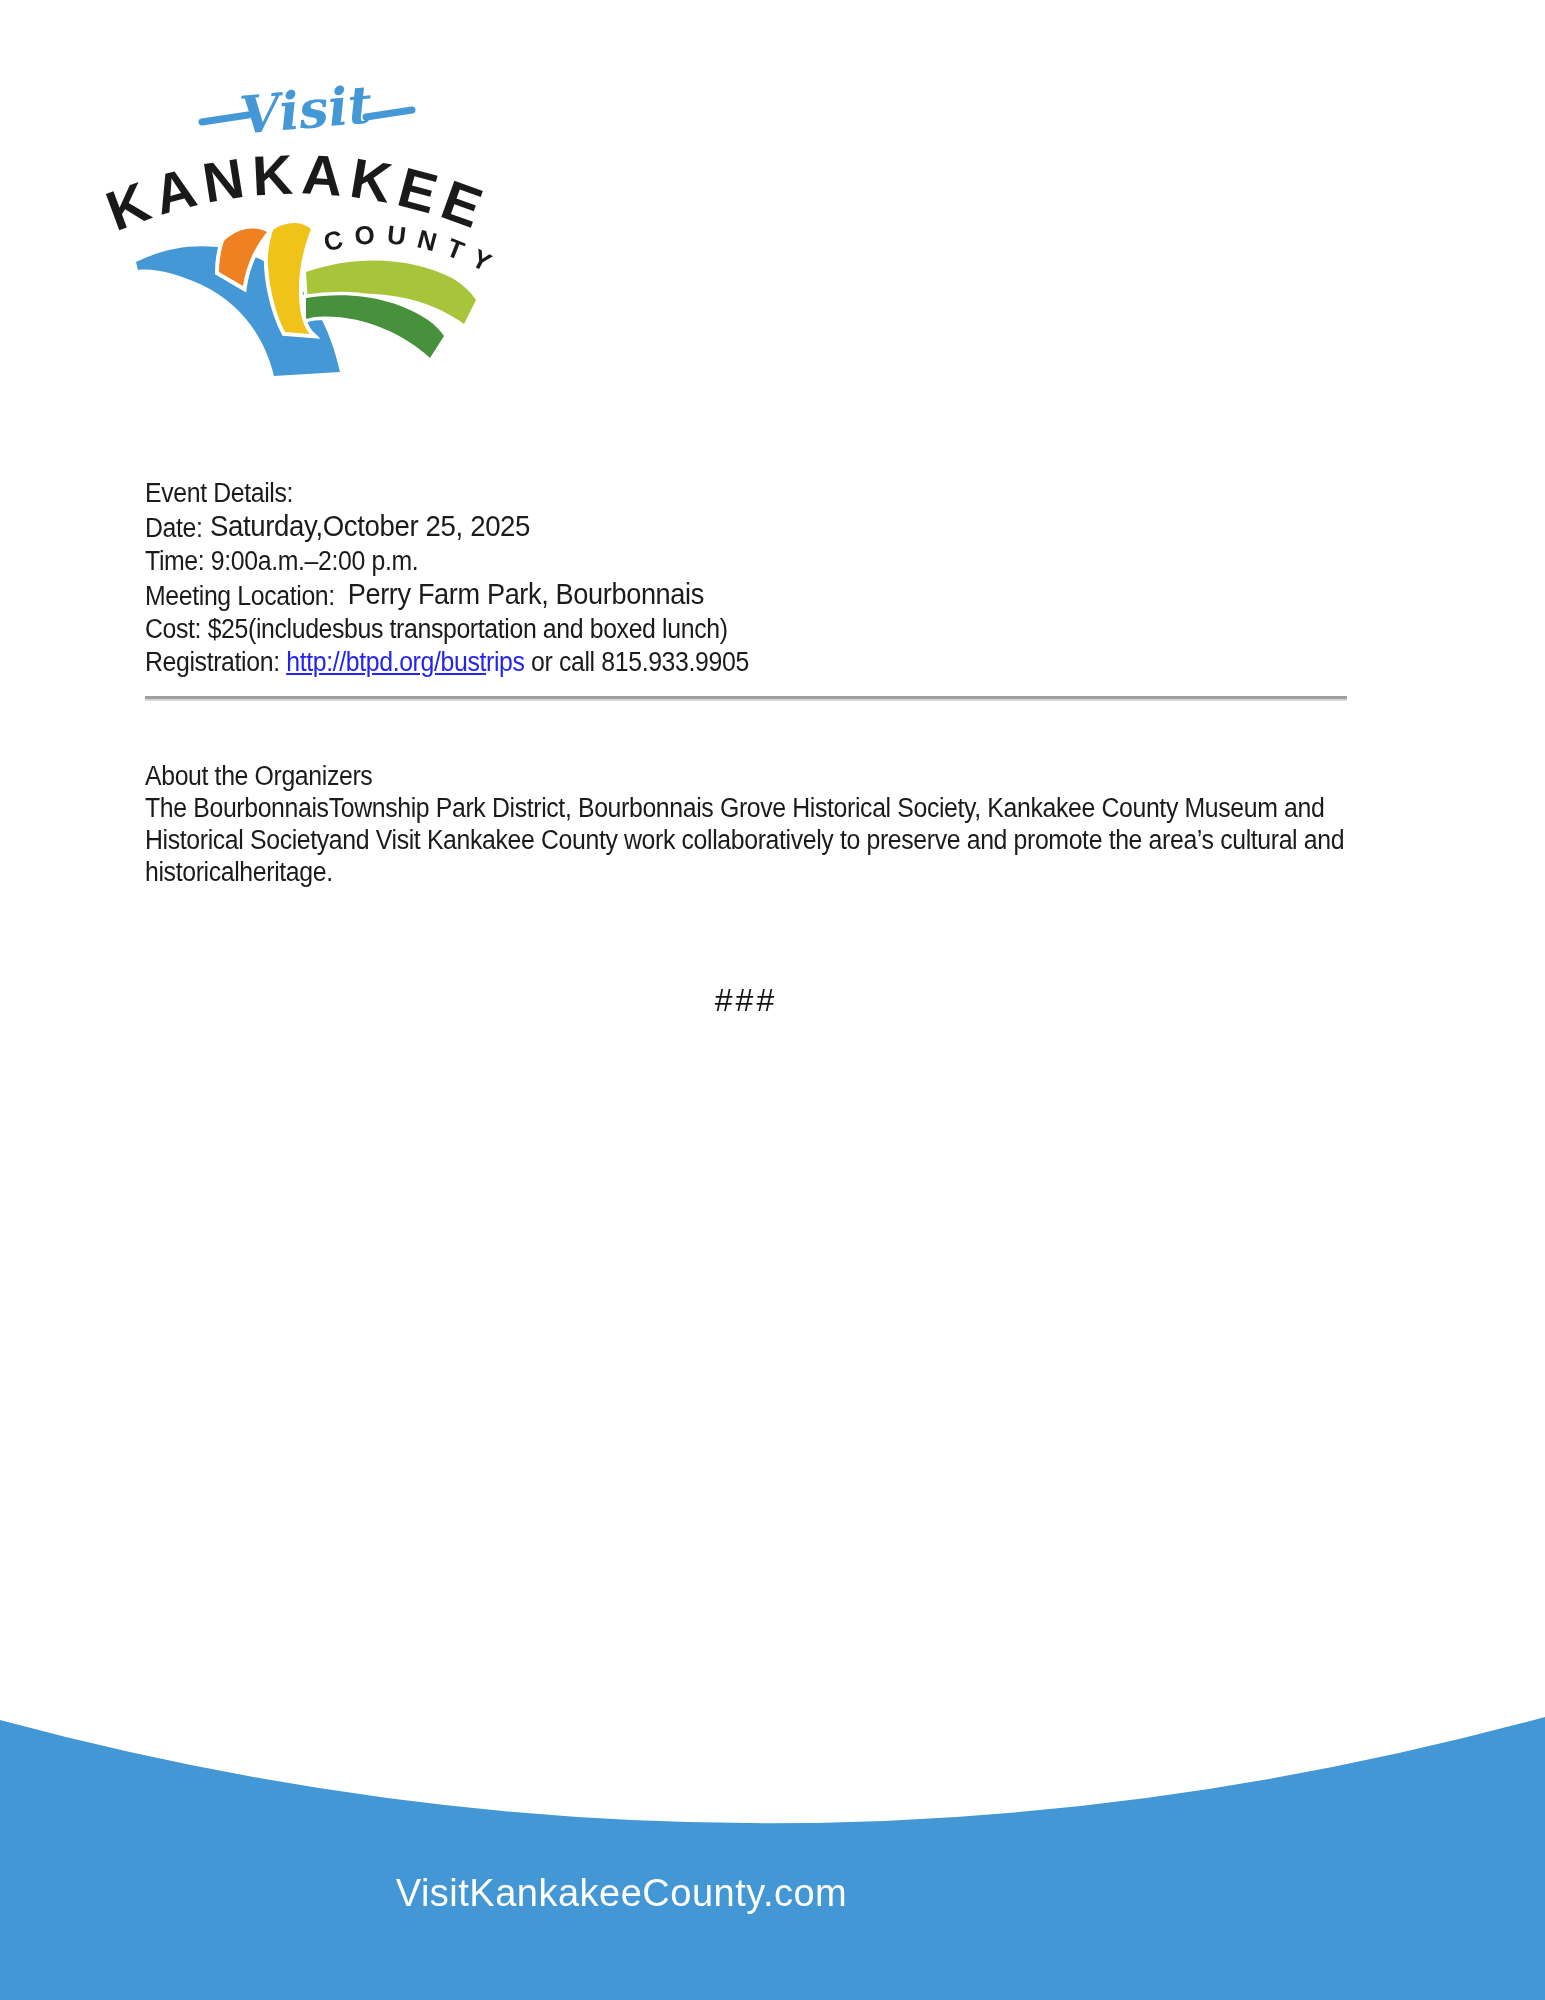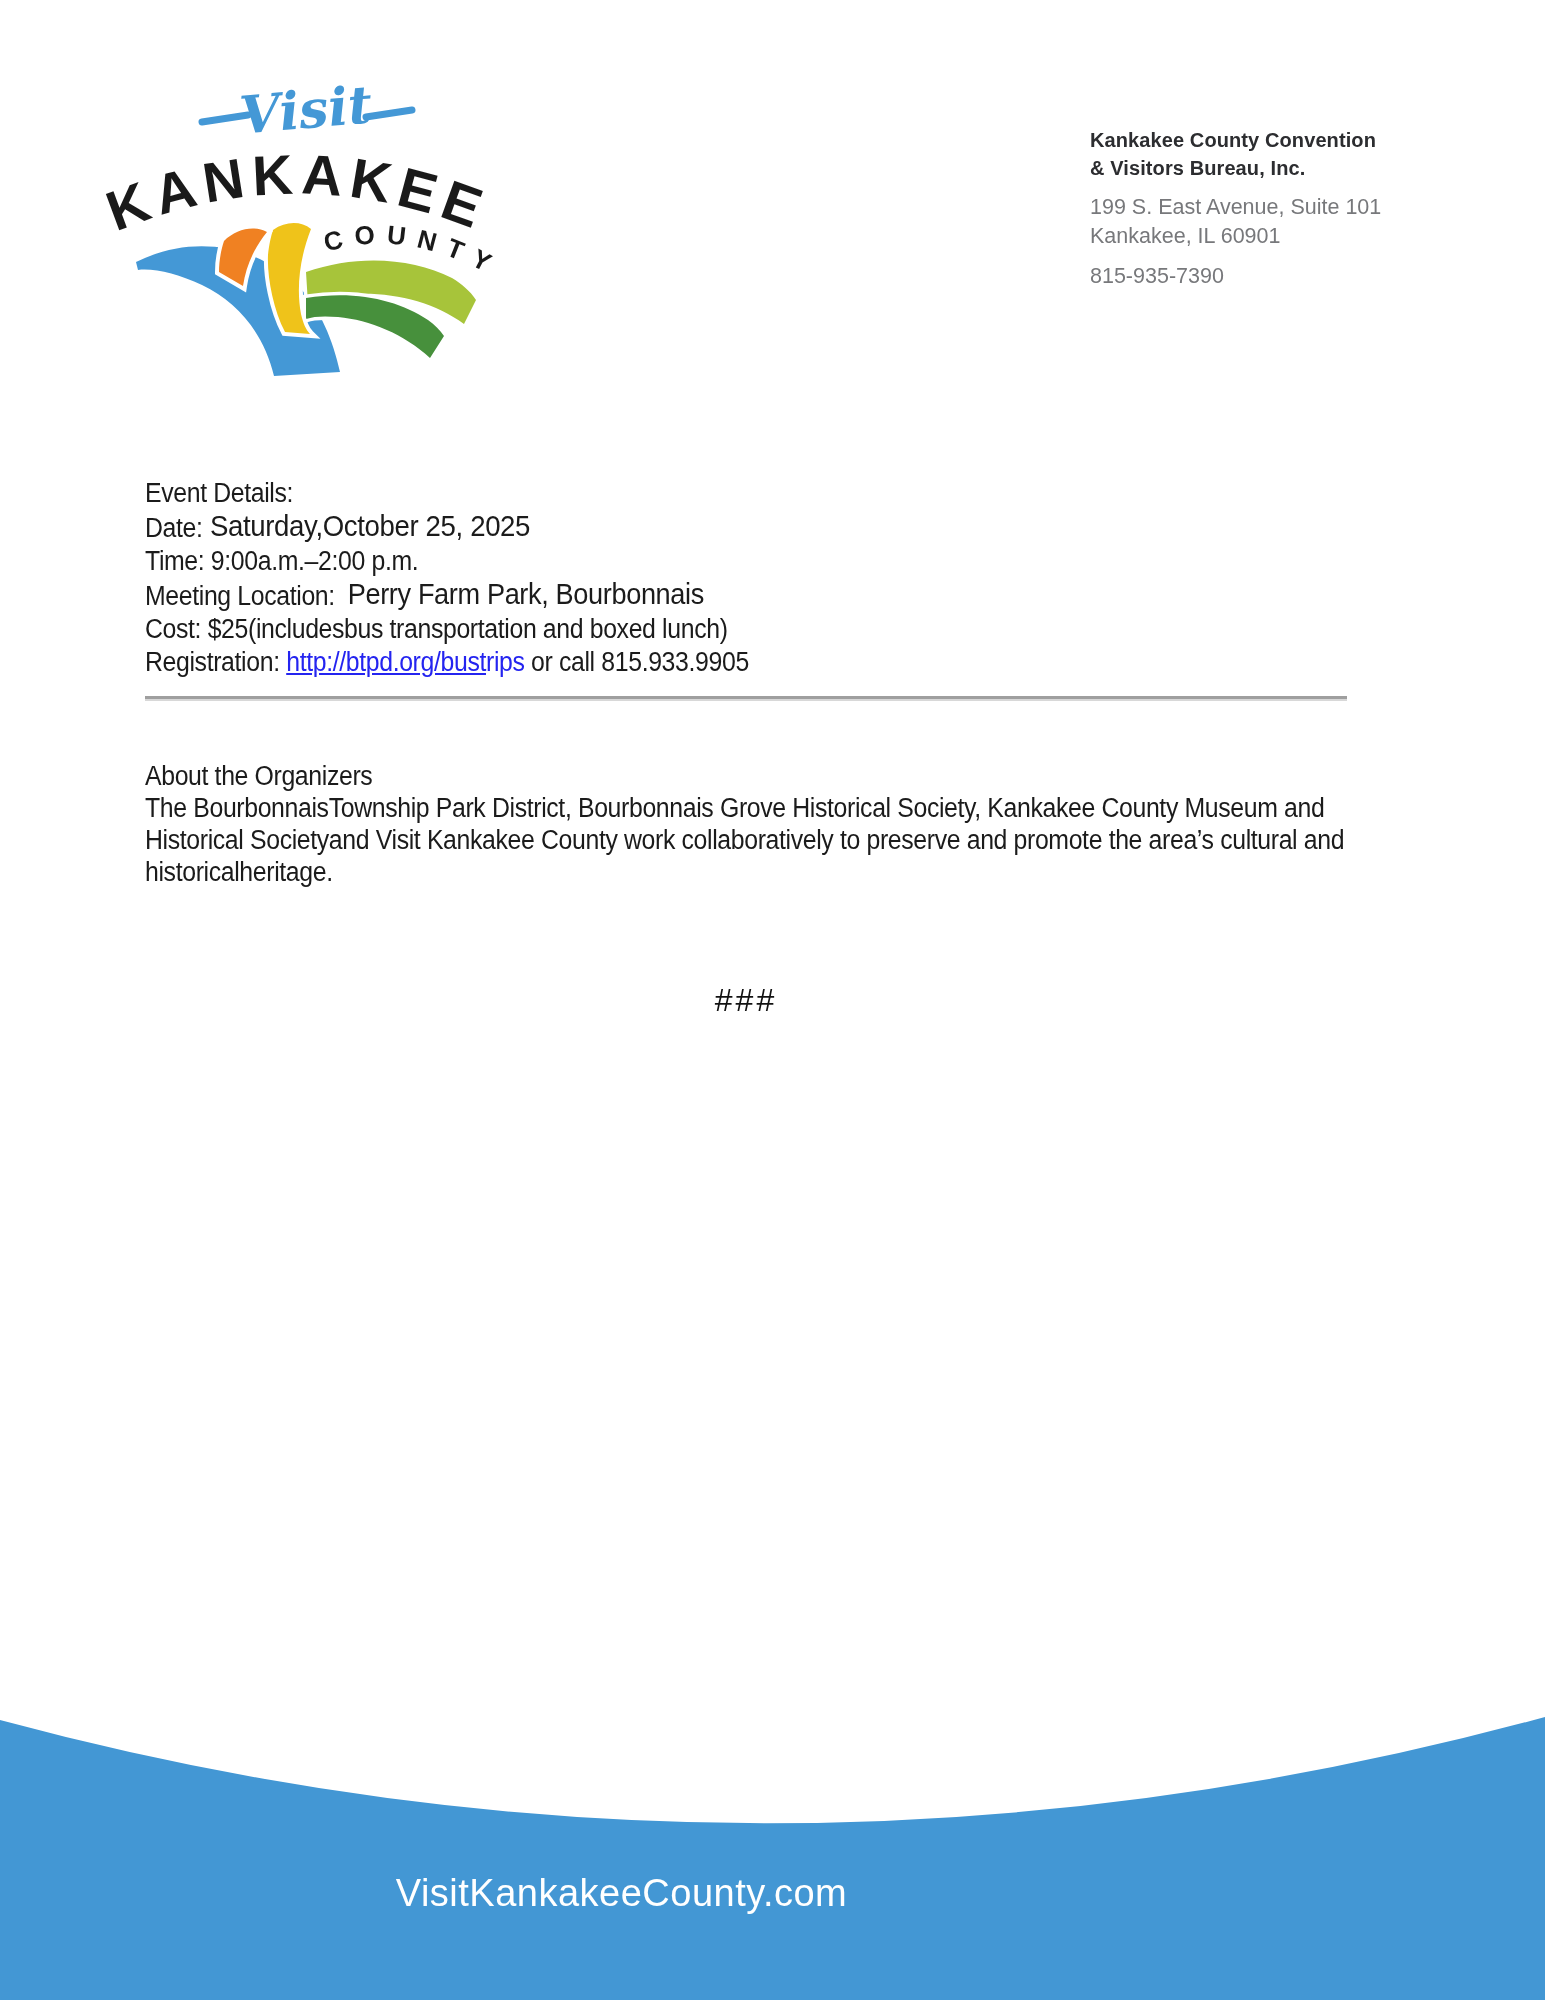--- a/index.html
+++ b/index.html
@@ -71,31 +71,20 @@
              C 334,236 294,226 254,228 C 236,229 218,232 208,238 Z"></path>
     <path fill="#47903C" stroke="#ffffff" stroke-width="7" paint-order="stroke" d="M 206,232 C 256,224 298,234 328,254 C 335,259 340,264 344,270 L 330,292
              C 304,268 270,254 238,251 C 226,250 214,250 206,253 Z"></path>
     <path fill="#EFC31A" stroke="#ffffff" stroke-width="8" paint-order="stroke" d="M 173,164 C 186,155 201,155 211,163 C 200,191 196,221 201,248
              C 203,257 206,264 210,268 L 185,266 C 173,243 167,210 168,189
              C 169,179 171,170 173,164 Z"></path>
     <path fill="#F08122" stroke="#ffffff" stroke-width="8" paint-order="stroke" d="M 124,175 C 136,163 154,159 167,166 C 154,182 146,200 143,220
              L 119,206 C 119,195 121,184 124,175 Z"></path>
   </svg>
 
-  <div class="contact">
-    <div class="contact-title">
-      <div>Kankakee County Convention</div>
-      <div>&amp; Visitors Bureau, Inc.</div>
-    </div>
-    <div class="contact-address">
-      <div>199 S. East Avenue, Suite 101</div>
-      <div>Kankakee, IL 60901</div>
-    </div>
-    <div class="contact-phone">815-935-7390</div>
-  </div>
 
   <div class="event condensed">
     <div class="event-row">Event Details:</div>
     <div class="event-row"><span>Date:</span><span class="value-lg">Saturday,October 25, 2025</span></div>
     <div class="event-row">Time: 9:00a.m.–2:00 p.m.</div>
     <div class="event-row"><span>Meeting Location:</span><span class="value-loc">Perry Farm Park, Bourbonnais</span></div>
     <div class="event-row">Cost: $25(includesbus transportation and boxed lunch)</div>
     <div class="event-row"><span>Registration:</span>
       <a class="reg-link" style="color:#2424F0;" href="#"><span class="u">http://btpd.org/bust</span><span>rips</span></a><span> or call 815.933.9905</span>
     </div>

